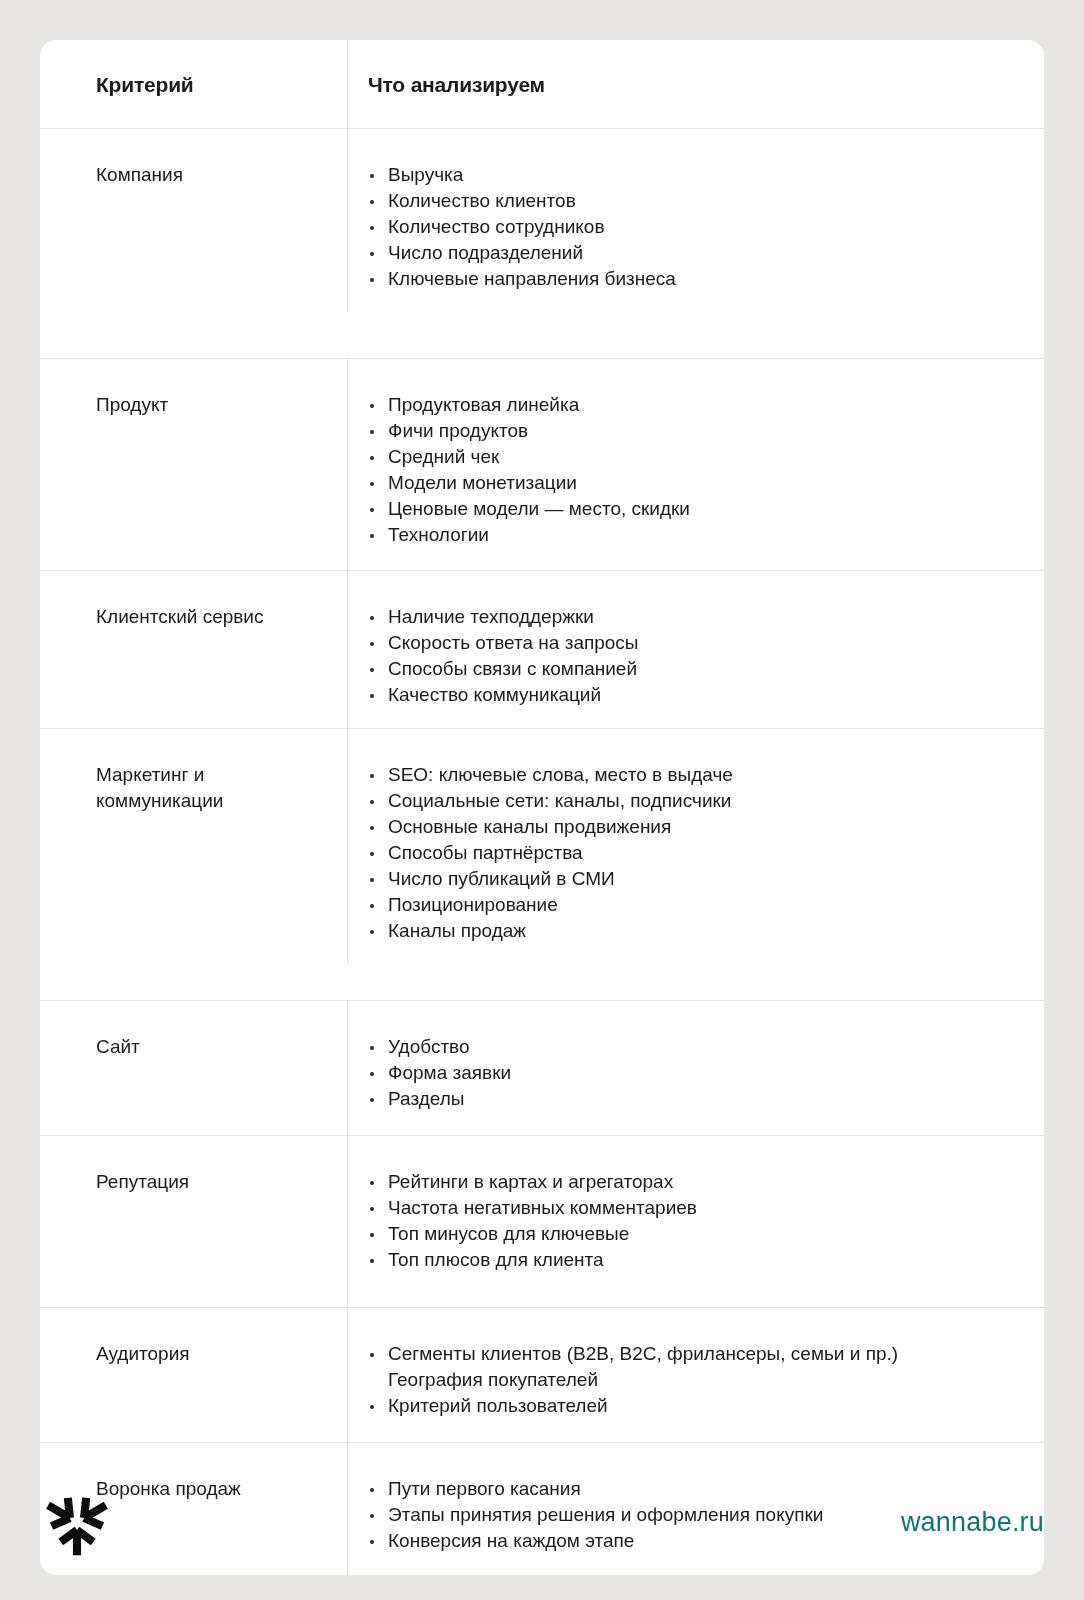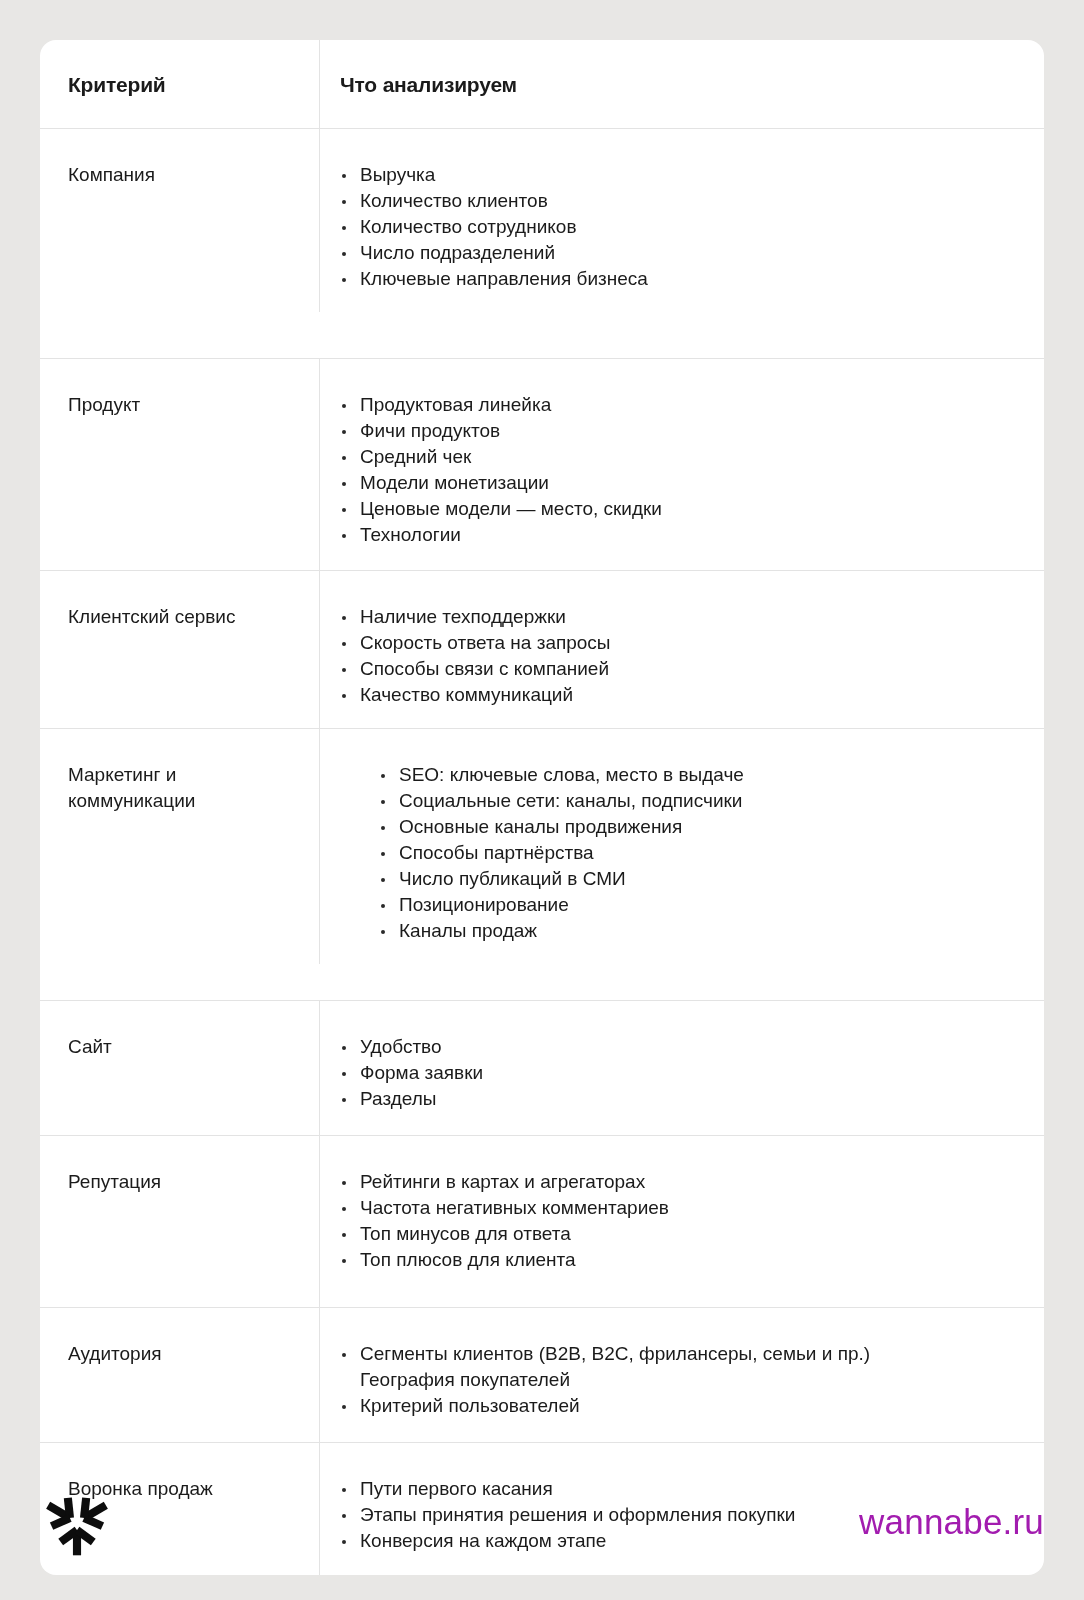--- a/index.html
+++ b/index.html
@@ -11,21 +11,21 @@
     position:relative;
   }
   .card {
     position:absolute;
     left:40px; top:40px;
     width:1004px;
     background:#ffffff;
     border-radius:16px;
     overflow:hidden;
   }
-  .row { display:flex; }
+  .row { display:flex;padding-left:28px; }
   .row + .row { border-top:1px solid #e3e3e3; }
   .cell { }
   .c1 {
     width:280px; flex:0 0 280px;
     border-right:1px solid #e3e3e3;
     padding:33px 20px 20px 28px;
     font-size:19px;
     line-height:26px;
   }
   .c2 {
@@ -51,37 +51,37 @@
     border-radius:50%;
     background:#2a2a2a;
     margin:12px 14px 0 2px;
   }
   li.continuation .dot { visibility:hidden; }
   
   .hh  { min-height:88px; }
   .h0  { min-height:177px; }
   .h1  { min-height:212px;margin-top:46px; }
   .h2  { min-height:146px; }
-  .h3  { min-height:227px;gap:39px; }
+  .h3  { min-height:227px; }
   .h4  { min-height:135px;margin-top:36px; }
   .h5  { min-height:172px; }
   .h6  { min-height:135px; }
   .h7  { min-height:133px; }
   .footer {
     position:absolute;
     left:40px; right:40px;
     top:1480px;
     height:84px;
     display:flex;
     align-items:center;
     justify-content:space-between;
   }
   .site-link {
-    font-size:35px;
-    color:#a21caf;
+    font-size:27px;
+    color:#0f766e;
     letter-spacing:0.2px;
   }
   .logo svg { display:block; }
 </style>
 </head>
 <body>
 
 <div class="card">
 
   <div class="row header-row hh">
@@ -236,21 +236,21 @@
         <li>
             <span class="dot"></span>
             <span>Рейтинги в картах и агрегаторах</span>
           </li>
         <li>
             <span class="dot"></span>
             <span>Частота негативных комментариев</span>
           </li>
         <li>
             <span class="dot"></span>
-            <span>Топ минусов для ответа</span>
+            <span>Топ минусов для ключевые</span>
           </li>
         <li>
             <span class="dot"></span>
             <span>Топ плюсов для клиента</span>
           </li>
       </ul>
     </div>
   </div>
 
   <div class="row h6">

